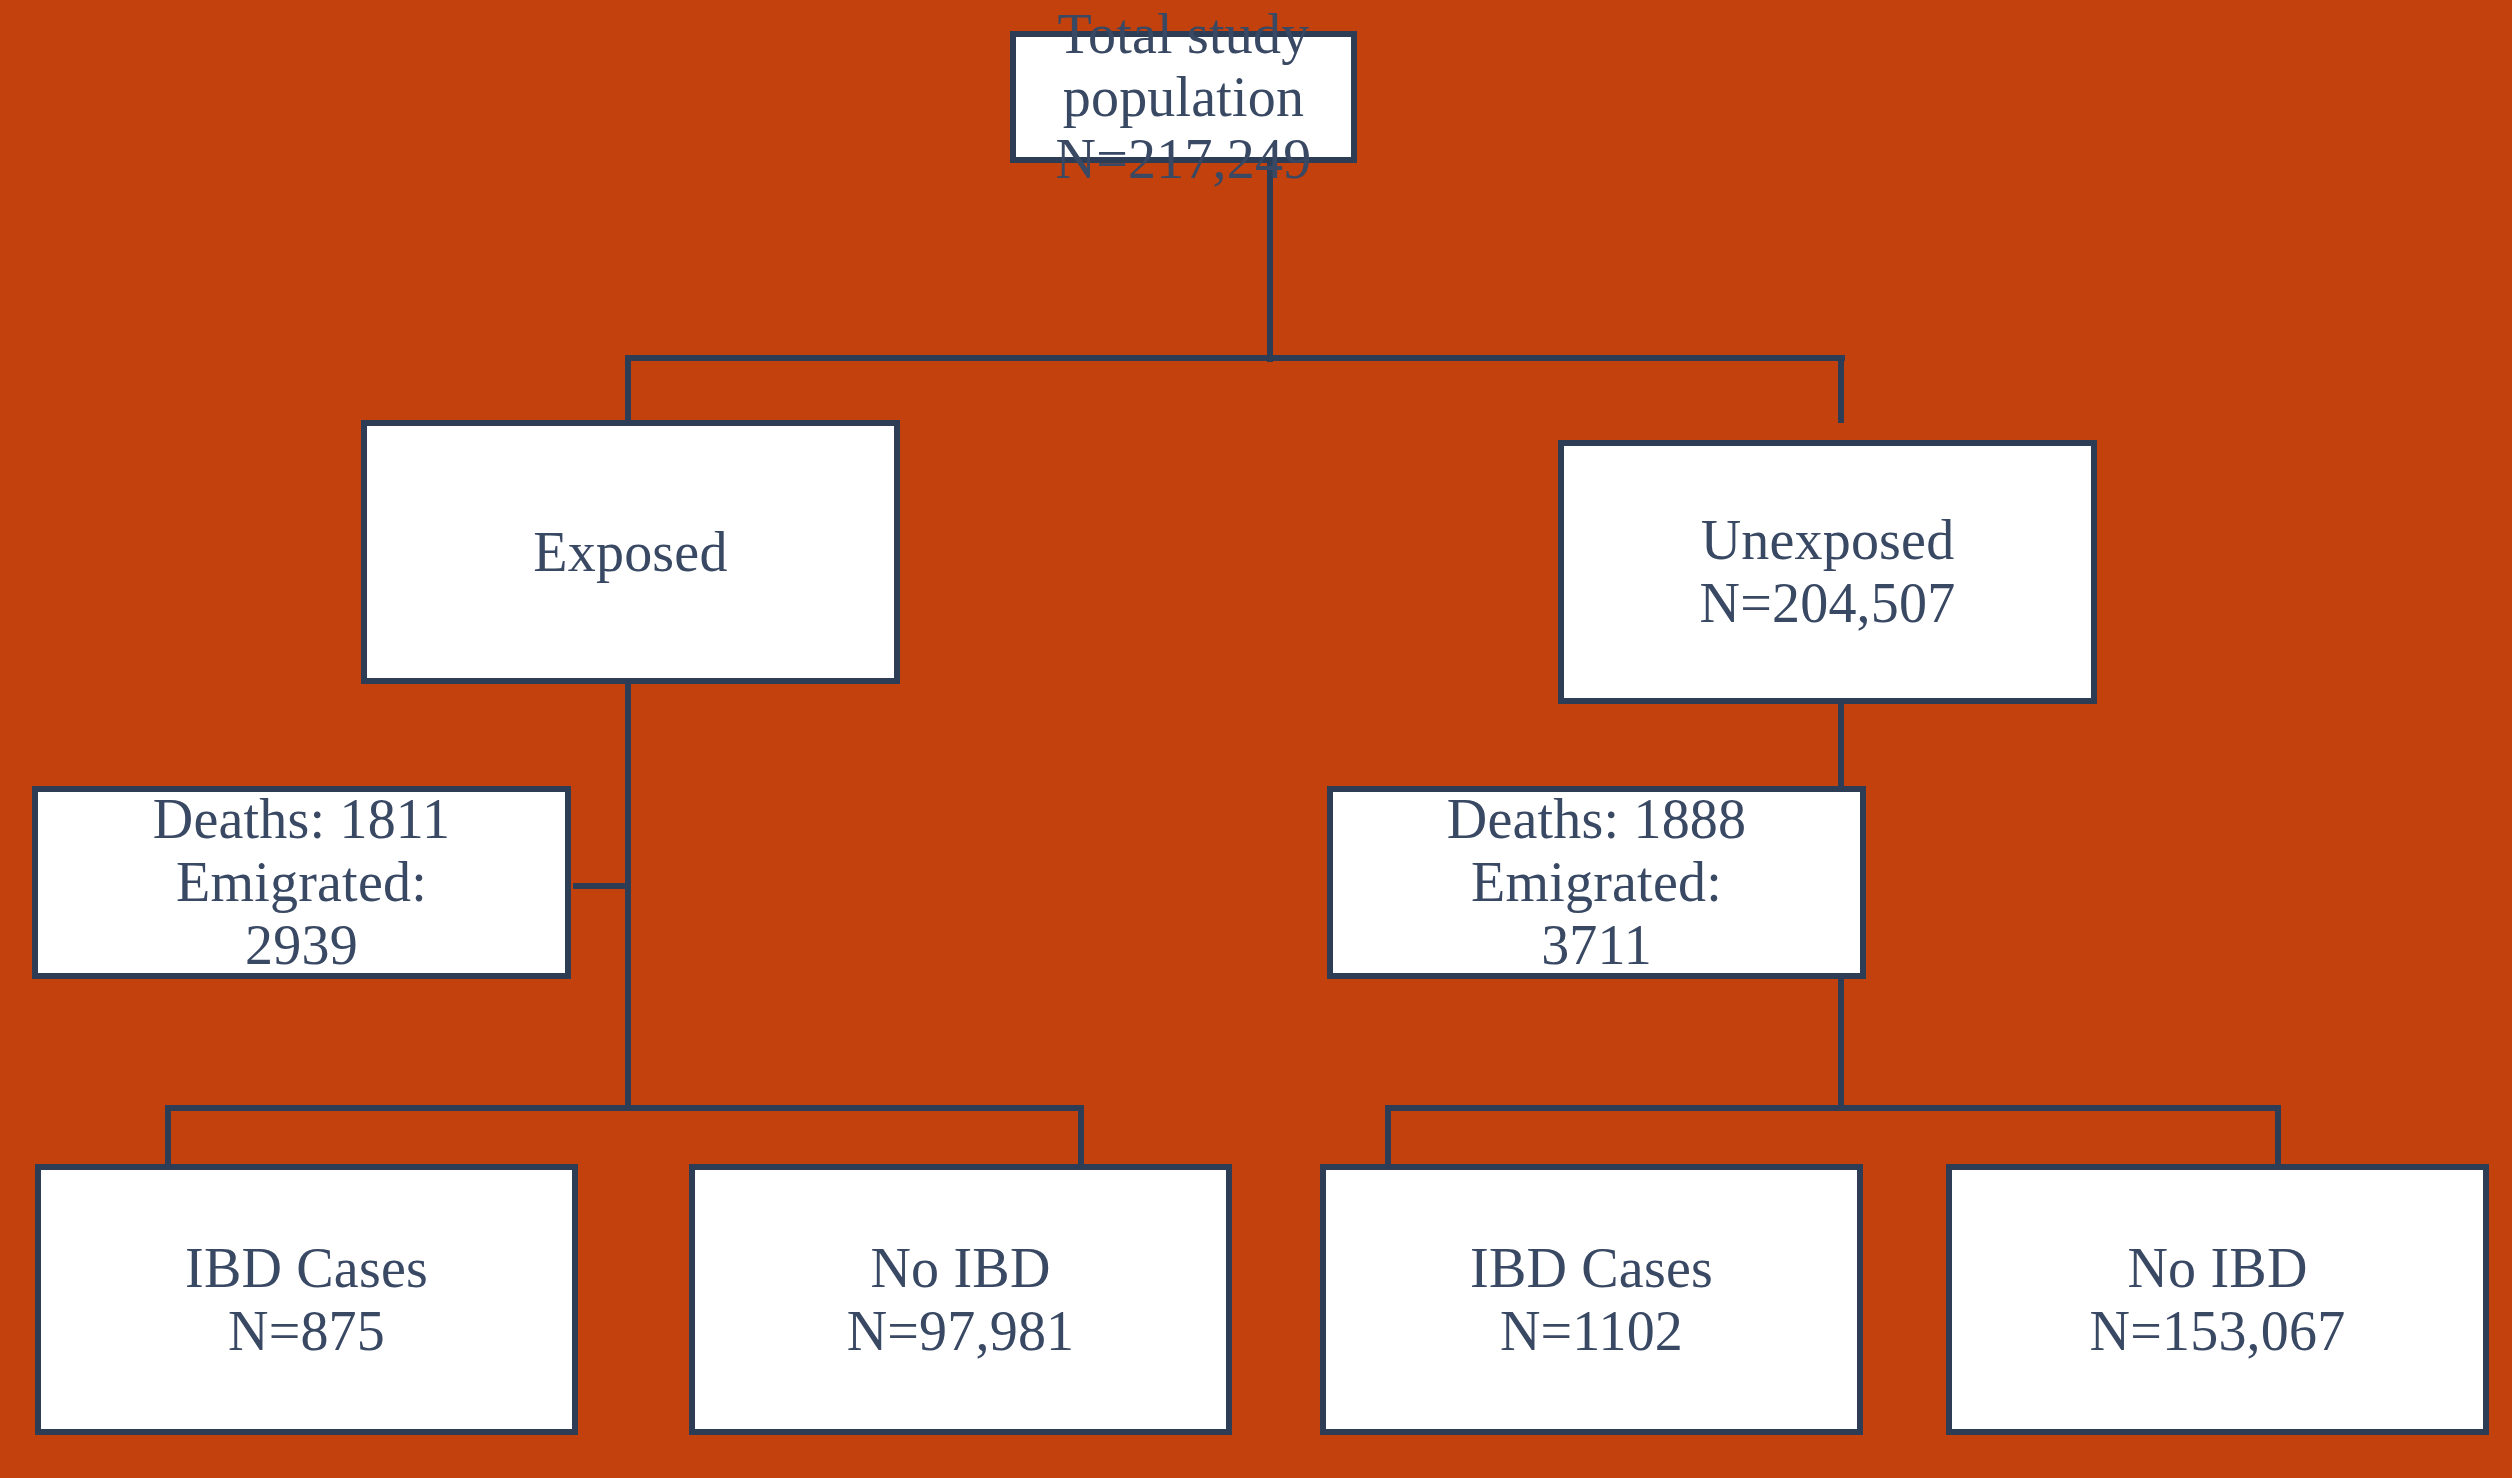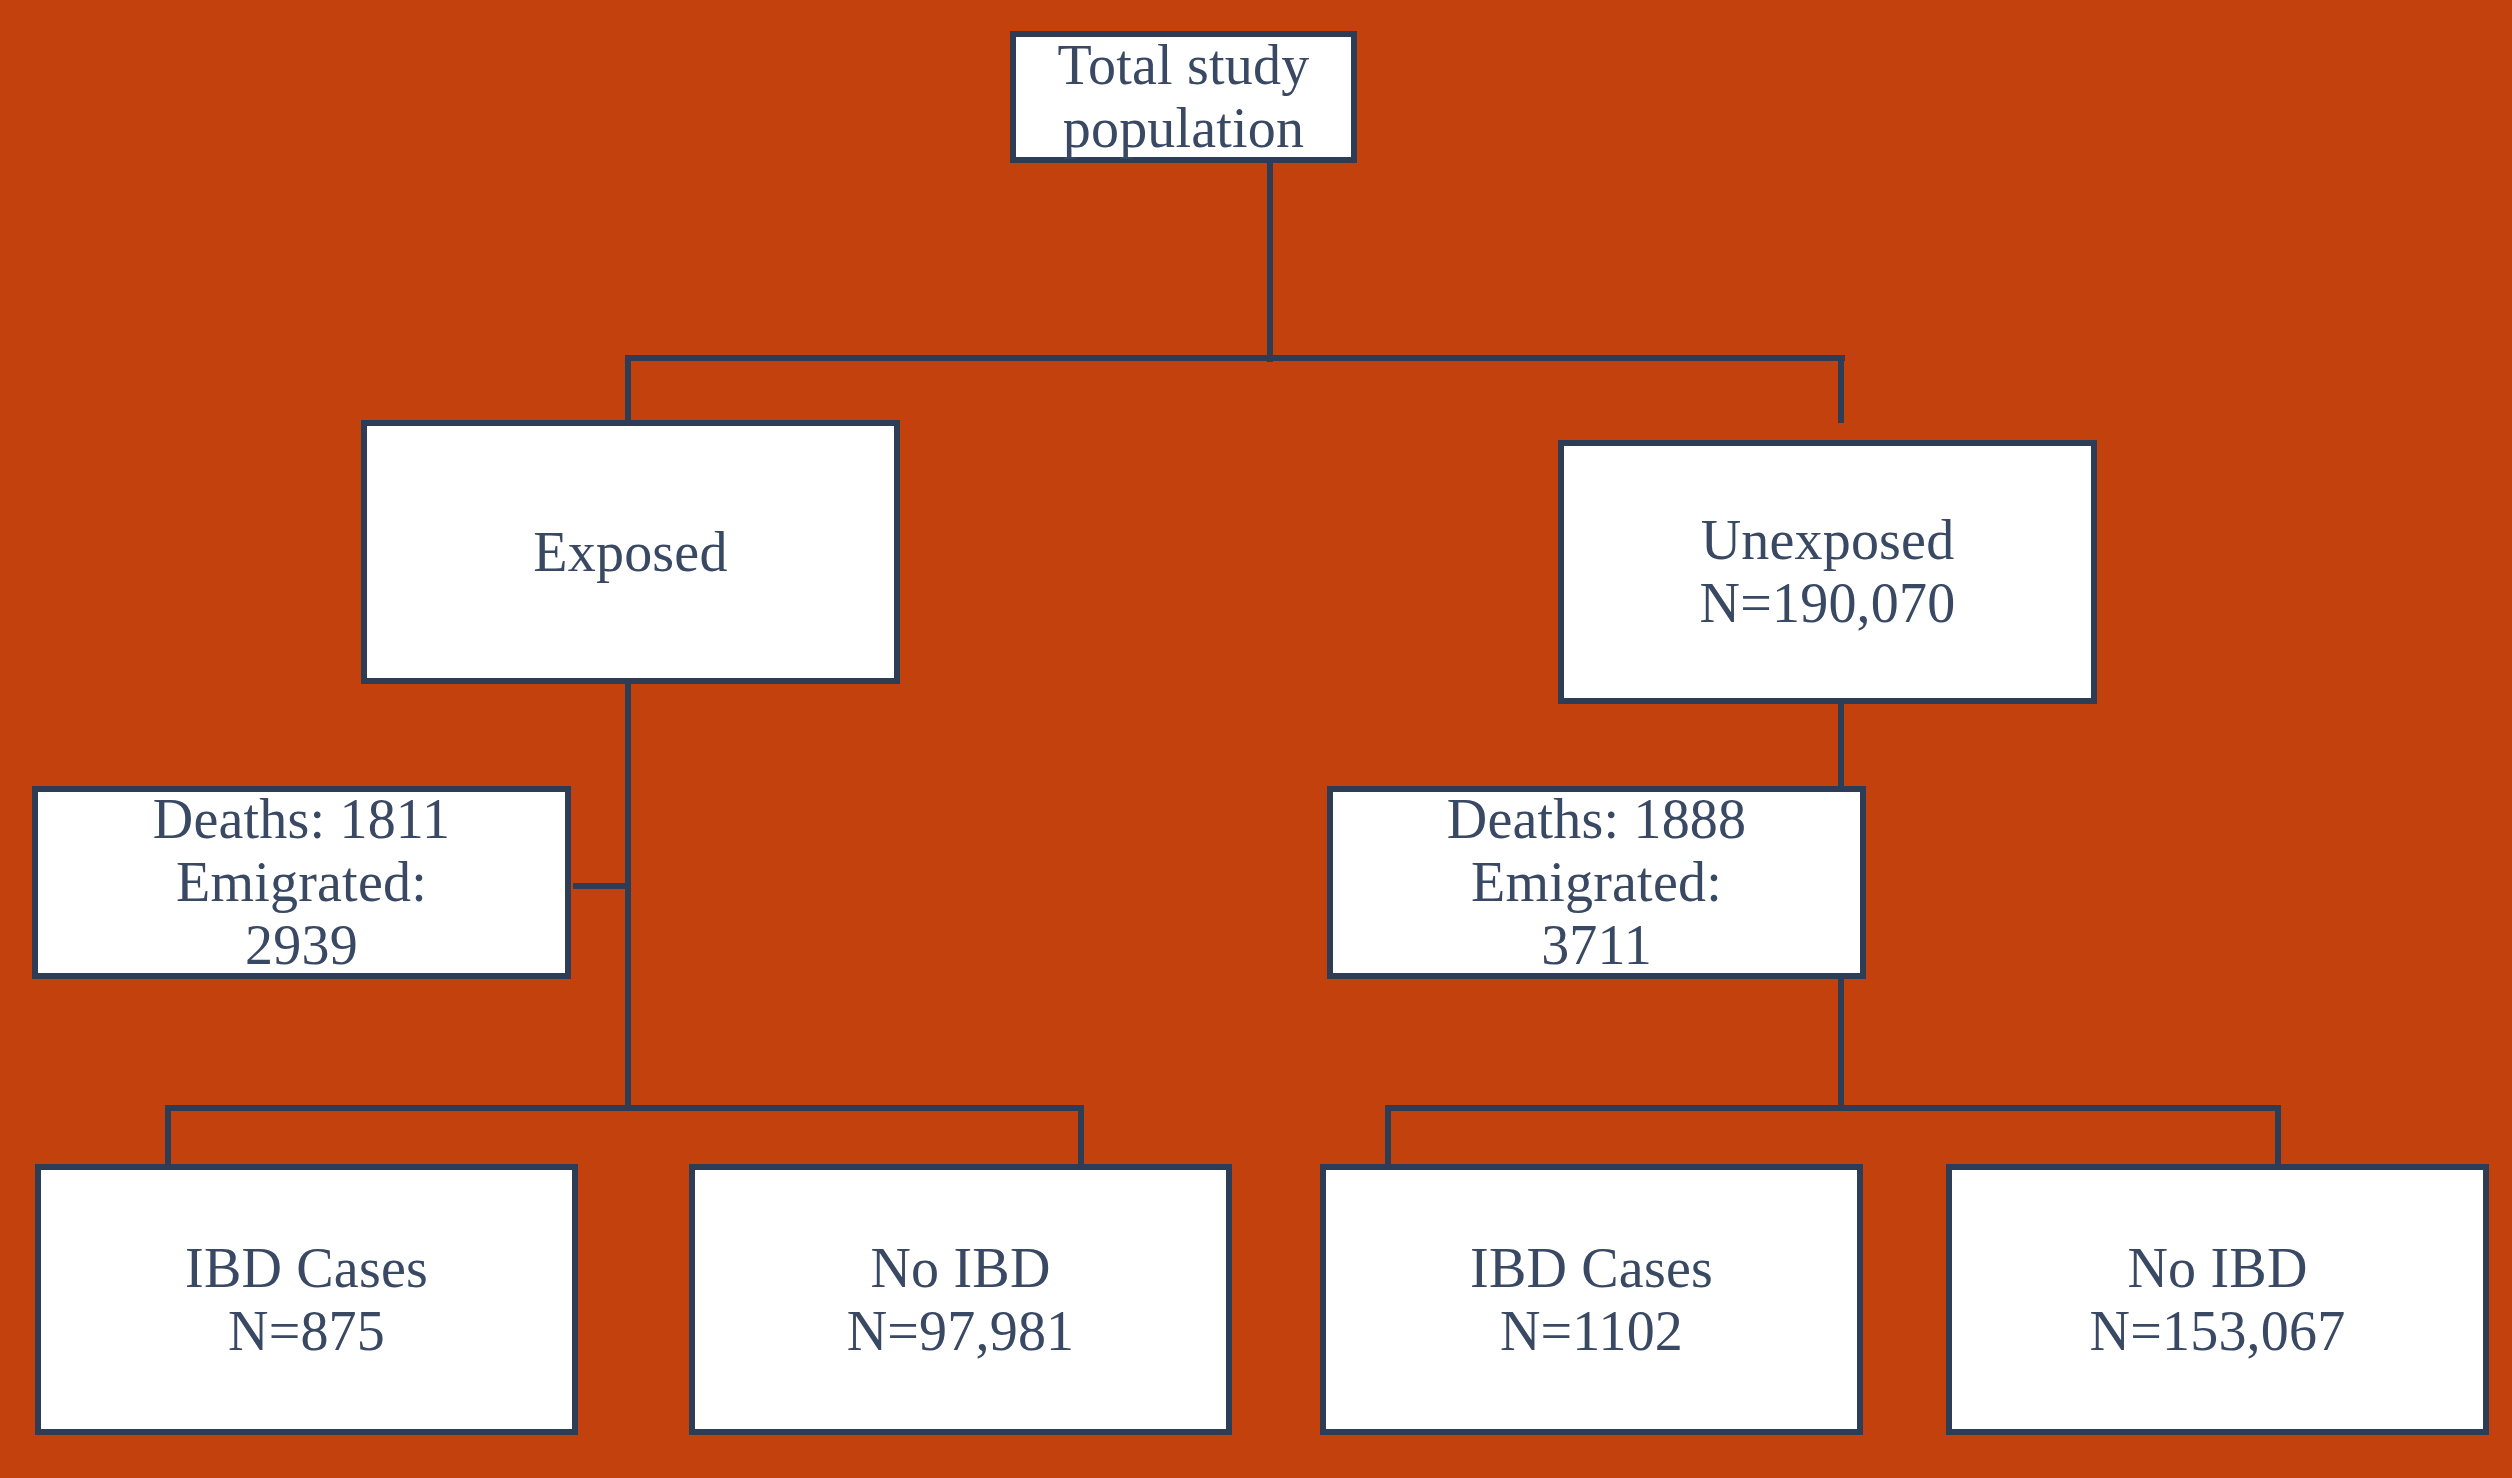--- a/index.html
+++ b/index.html
@@ -66,29 +66,30 @@
 
   <div class="conn v" style="left:1838px; top:680px; height:431px;"></div>
   <div class="conn h" style="left:1788px; top:883px; width:54px;"></div>
   <div class="conn h" style="left:1385px; top:1105px; width:896px;"></div>
   <div class="conn v" style="left:1385px; top:1105px; height:63px;"></div>
   <div class="conn v" style="left:2275px; top:1105px; height:63px;"></div>
 
   <div class="node" style="left:1010px; top:31px; width:347px; height:132px;">
     <span class="line">Total study</span>
     <span class="line">population</span>
+    <span class="line">N=217,249</span>
   </div>
 
   <div class="node" style="left:361px; top:420px; width:539px; height:264px;font-family:Liberation Serif, serif;">
     <span class="line">Exposed</span>
   </div>
 
   <div class="node" style="left:1558px; top:420px; width:539px; height:264px;margin-top:20px;">
     <span class="line">Unexposed</span>
-    <span class="line">N=190,070</span>
+    <span class="line">N=204,507</span>
   </div>
 
   <div class="node" style="left:32px; top:786px; width:539px; height:193px;">
     <span class="line">Deaths: 1811</span>
     <span class="line">Emigrated:</span>
     <span class="line">2939</span>
   </div>
 
   <div class="node" style="left:1327px; top:786px; width:539px; height:193px;text-align:right;">
     <span class="line">Deaths: 1888</span>

